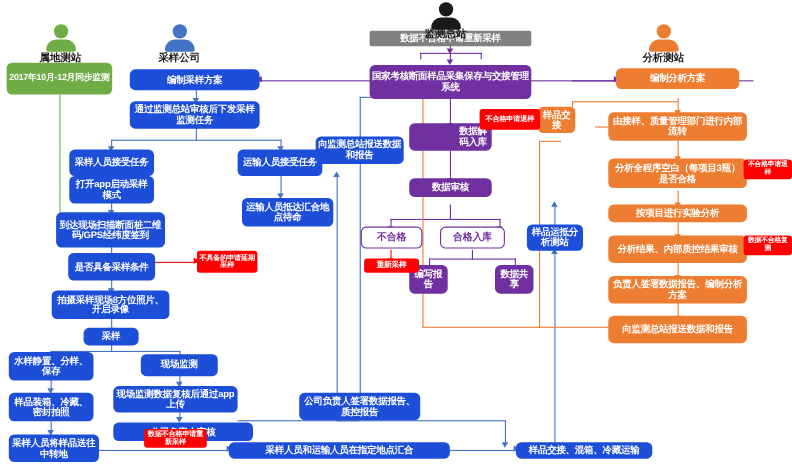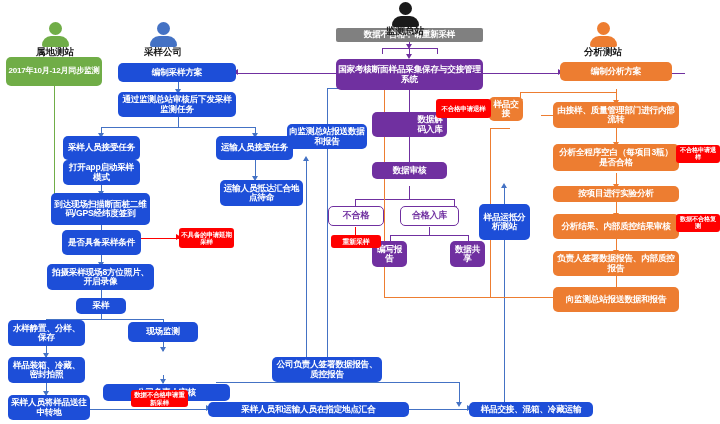--- a/index.html
+++ b/index.html
@@ -250,34 +250,35 @@
   <div class="node blue" style="left:63px;top:160px;width:77px;height:25px;font-size:8.6px;">打开app启动采样模式</div>
   <div class="node blue" style="left:220px;top:180px;width:83px;height:26px;font-size:8.6px;">运输人员抵达汇合地点待命</div>
   <div class="node blue" style="left:51px;top:193px;width:99px;height:32px;font-size:8.6px;">到达现场扫描断面桩二维码/GPS经纬度签到</div>
   <div class="node blue" style="left:62px;top:230px;width:79px;height:25px;font-size:8.6px;">是否具备采样条件</div>
   <div class="node red" style="left:179px;top:228px;width:55px;height:20px;font-size:6.5px;border-radius:3px;">不具备的申请延期采样</div>
   <div class="node blue" style="left:47px;top:264px;width:107px;height:26px;font-size:8.6px;">拍摄采样现场8方位照片、开启录像</div>
   <div class="node blue" style="left:76px;top:298px;width:50px;height:16px;font-size:8.6px;">采样</div>
   <div class="node blue" style="left:8px;top:320px;width:77px;height:26px;font-size:8.6px;">水样静置、分样、保存</div>
   <div class="node blue" style="left:128px;top:322px;width:70px;height:20px;font-size:8.6px;">现场监测</div>
   <div class="node blue" style="left:8px;top:357px;width:77px;height:26px;font-size:8.6px;">样品装箱、冷藏、密封拍照</div>
+  <div class="node blue" style="left:103px;top:351px;width:113px;height:24px;font-size:8.6px;">现场监测数据复核后通过app上传</div>
   <div class="node blue" style="left:103px;top:384px;width:127px;height:17px;font-size:8.6px;">公司负责人审核</div>
   <div class="node red" style="left:131px;top:390px;width:57px;height:17px;font-size:6.5px;border-radius:3px;">数据不合格申请重新采样</div>
   <div class="node blue" style="left:272px;top:357px;width:110px;height:25px;font-size:8.6px;">公司负责人签署数据报告、质控报告</div>
   <div class="node blue" style="left:8px;top:395px;width:82px;height:25px;font-size:8.6px;">采样人员将样品送往中转地</div>
   <div class="node blue" style="left:287px;top:124px;width:80px;height:25px;font-size:8.6px;">向监测总站报送数据和报告</div>
   <div class="node blue" style="left:208px;top:402px;width:201px;height:15px;font-size:8.6px;">采样人员和运输人员在指定地点汇合</div>
   <div class="node blue" style="left:469px;top:402px;width:124px;height:15px;font-size:8.6px;">样品交接、混箱、冷藏运输</div>
-  <div class="node blue" style="left:479px;top:204px;width:51px;height:36px;font-size:8.6px;">样品运抵分析测站</div>
+  <div class="node blue" style="left:479px;top:204px;width:51px;height:24px;font-size:8.6px;">样品运抵分析测站</div>
 
   <div class="node orange" style="left:489px;top:97px;width:34px;height:24px;font-size:8.6px;">样品交接</div>
   <div class="node orange" style="left:560px;top:62px;width:112px;height:19px;font-size:8.6px;">编制分析方案</div>
   <div class="node orange" style="left:553px;top:102px;width:126px;height:26px;font-size:8.6px;">由接样、质量管理部门进行内部流转</div>
   <div class="node orange" style="left:553px;top:144px;width:126px;height:27px;font-size:8.6px;">分析全程序空白（每项目3瓶）是否合格</div>
   <div class="node red" style="left:676px;top:145px;width:44px;height:18px;font-size:6.2px;border-radius:3px;">不合格申请退样</div>
   <div class="node red" style="left:436px;top:99px;width:55px;height:19px;font-size:6.5px;border-radius:3px;">不合格申请退样</div>
   <div class="node orange" style="left:553px;top:186px;width:126px;height:16px;font-size:8.6px;">按项目进行实验分析</div>
   <div class="node orange" style="left:553px;top:214px;width:126px;height:25px;font-size:8.6px;">分析结果、内部质控结果审核</div>
   <div class="node red" style="left:676px;top:214px;width:44px;height:18px;font-size:6.2px;border-radius:3px;">数据不合格复测</div>
-  <div class="node orange" style="left:553px;top:251px;width:126px;height:25px;font-size:8.6px;">负责人签署数据报告、内部质控报告</div>
+  <div class="node orange" style="left:553px;top:251px;width:126px;height:25px;font-size:8.6px;">负责人签署数据报告、编制分析方案</div>
   <div class="node orange" style="left:553px;top:287px;width:126px;height:25px;font-size:8.6px;">向监测总站报送数据和报告</div>
 
 </div>
 
 </body></html>

